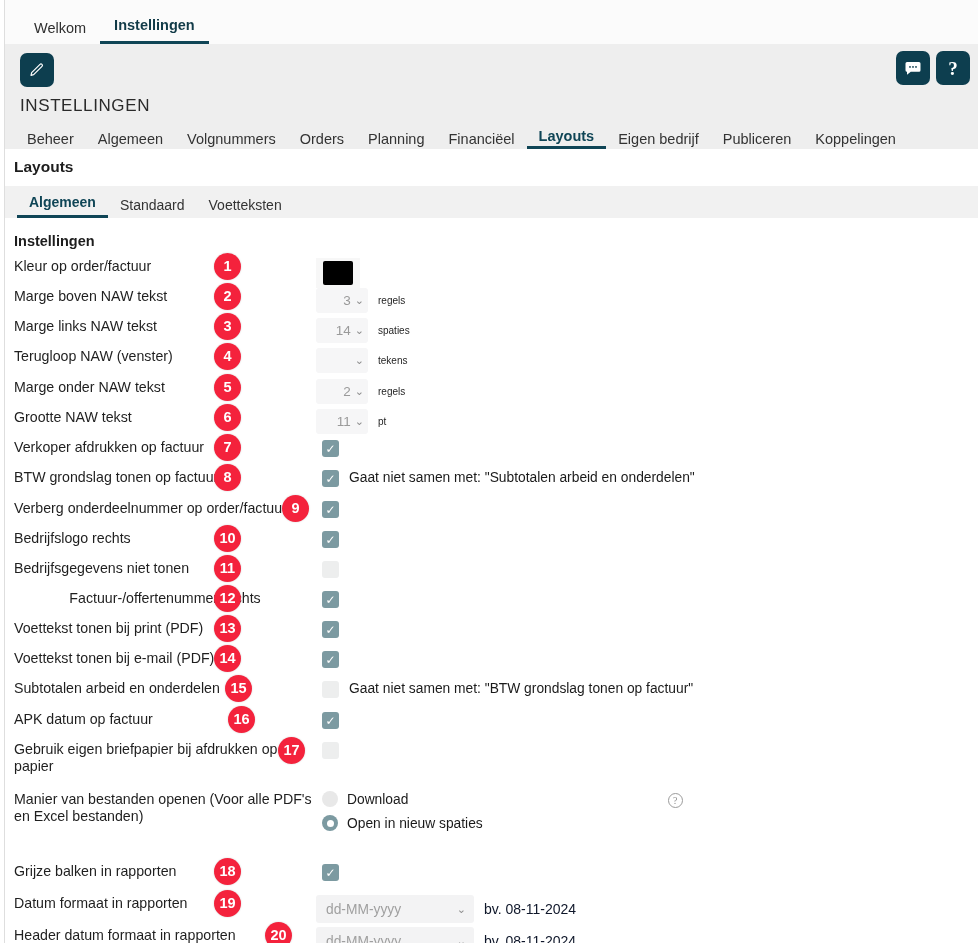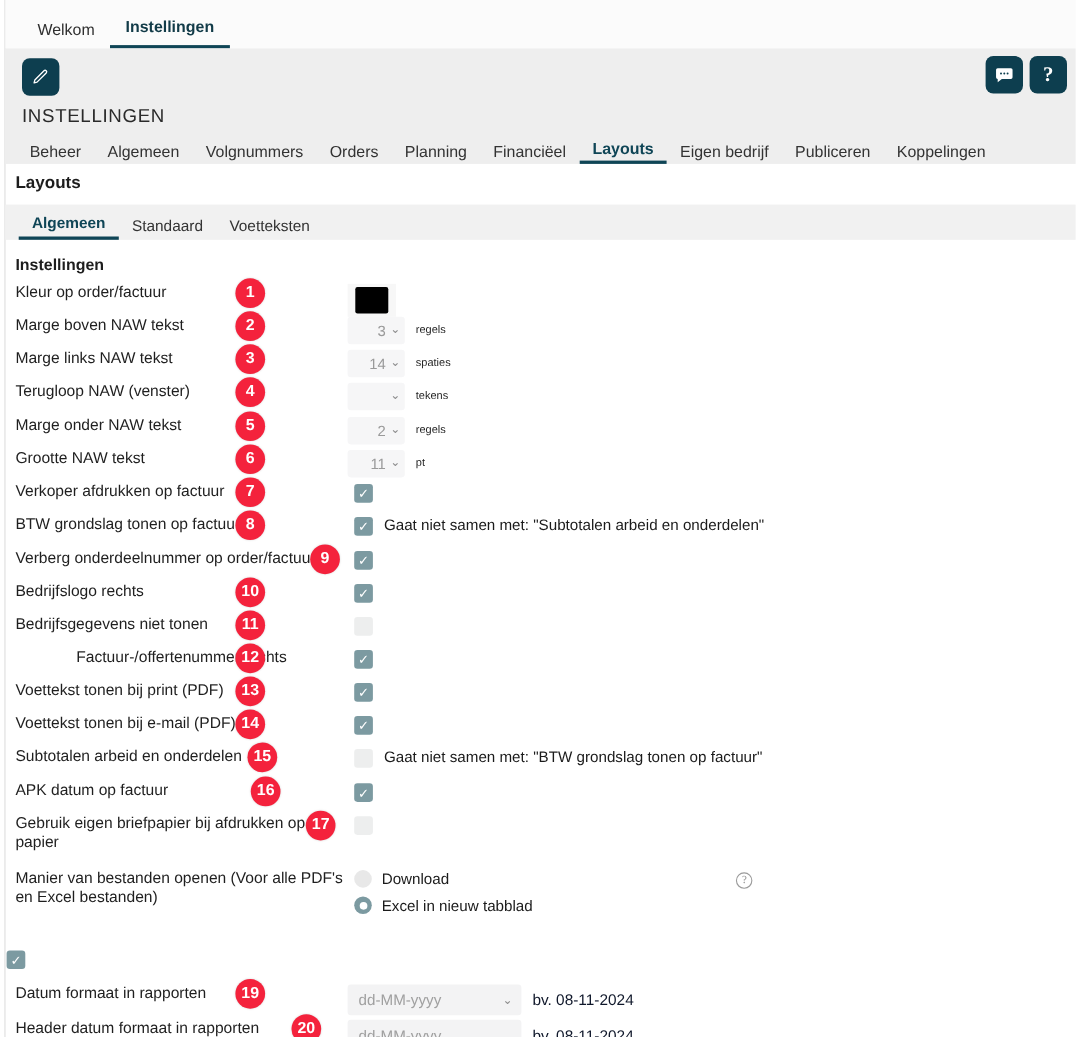--- a/index.html
+++ b/index.html
@@ -420,30 +420,34 @@
         <span class="txt">Manier van bestanden openen (Voor alle PDF's en Excel bestanden)</span>
       </div>
       <div class="control" style="padding-left:6px; align-items:flex-start;">
         <div class="radio-group">
           <div class="radio-item">
             <span class="radio"></span>
             <span class="radio-label">Download</span>
           </div>
           <div class="radio-item">
             <span class="radio on"></span>
-            <span class="radio-label">Excel in nieuw tabblad</span>
+            <span class="radio-label">Open in nieuw spaties</span>
           </div>
         </div>
         <span class="help-circle" style="margin-left:175px; margin-top:2px;">?</span>
       </div>
     </div>
 
     <div style="height:10px;"></div>
 
     <div class="row" style="height:32px;">
+      <div class="label">
+        <span class="txt">Grijze balken in rapporten</span>
+        <span class="badge" style="left:214px;">18</span>
+      </div>
       <div class="control" style="padding-left:6px;">
         <div class="cb on"></div>
       </div>
     </div>
 
     <div class="row" style="height:32px;">
       <div class="label">
         <span class="txt">Datum formaat in rapporten</span>
         <span class="badge" style="left:214px;">19</span>
       </div>

